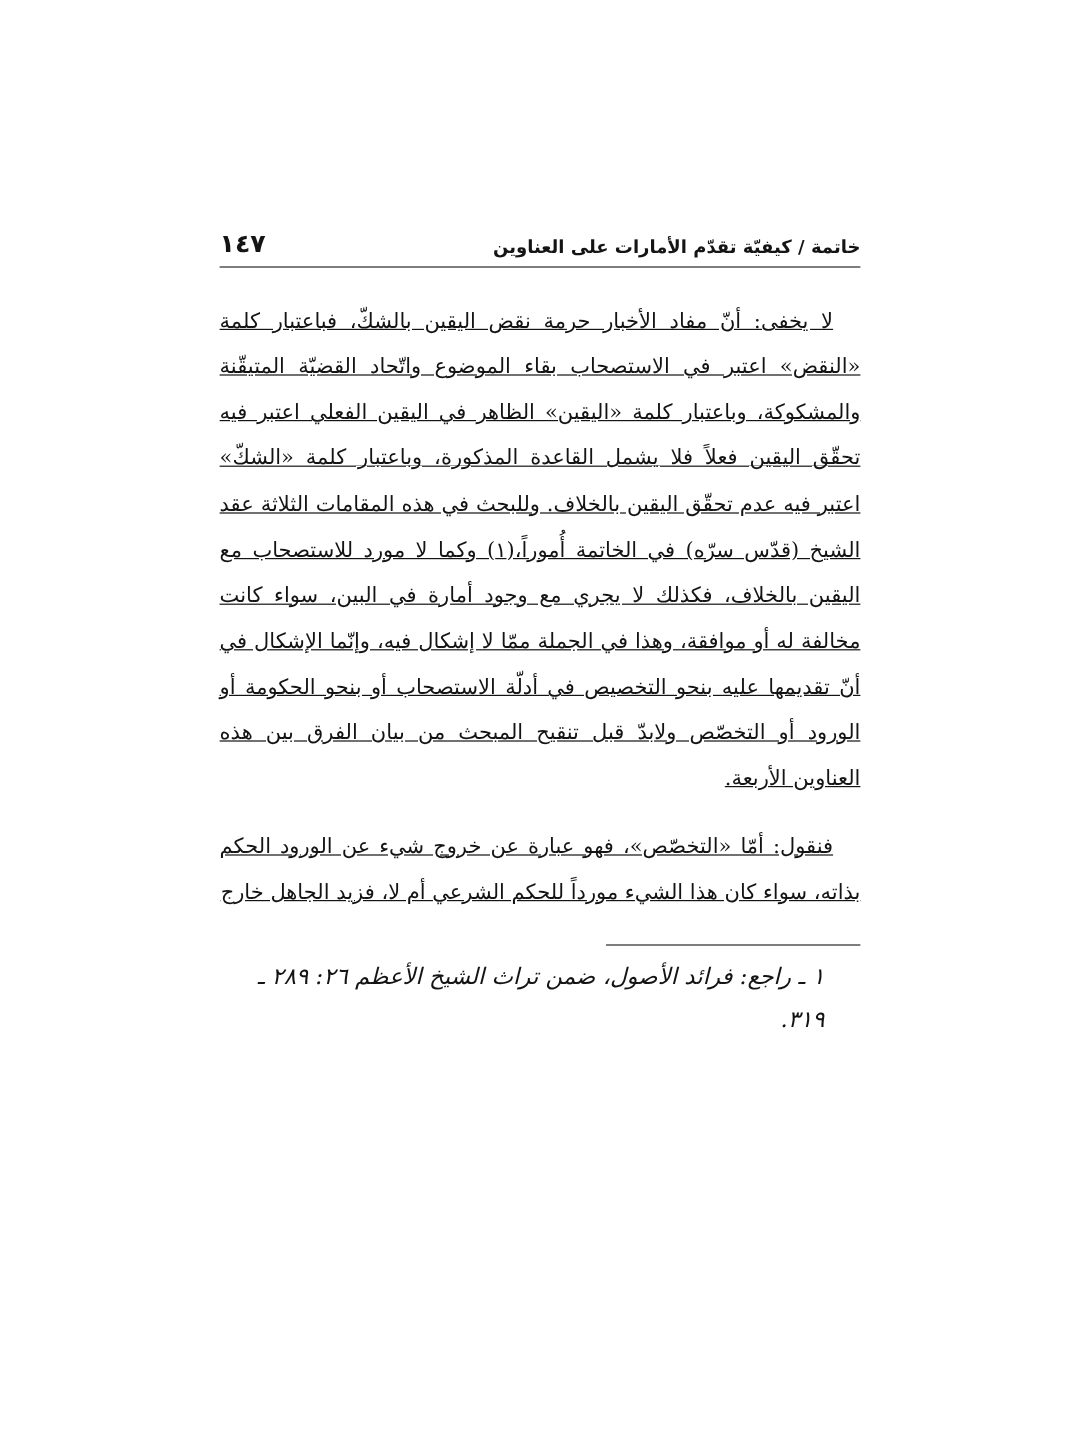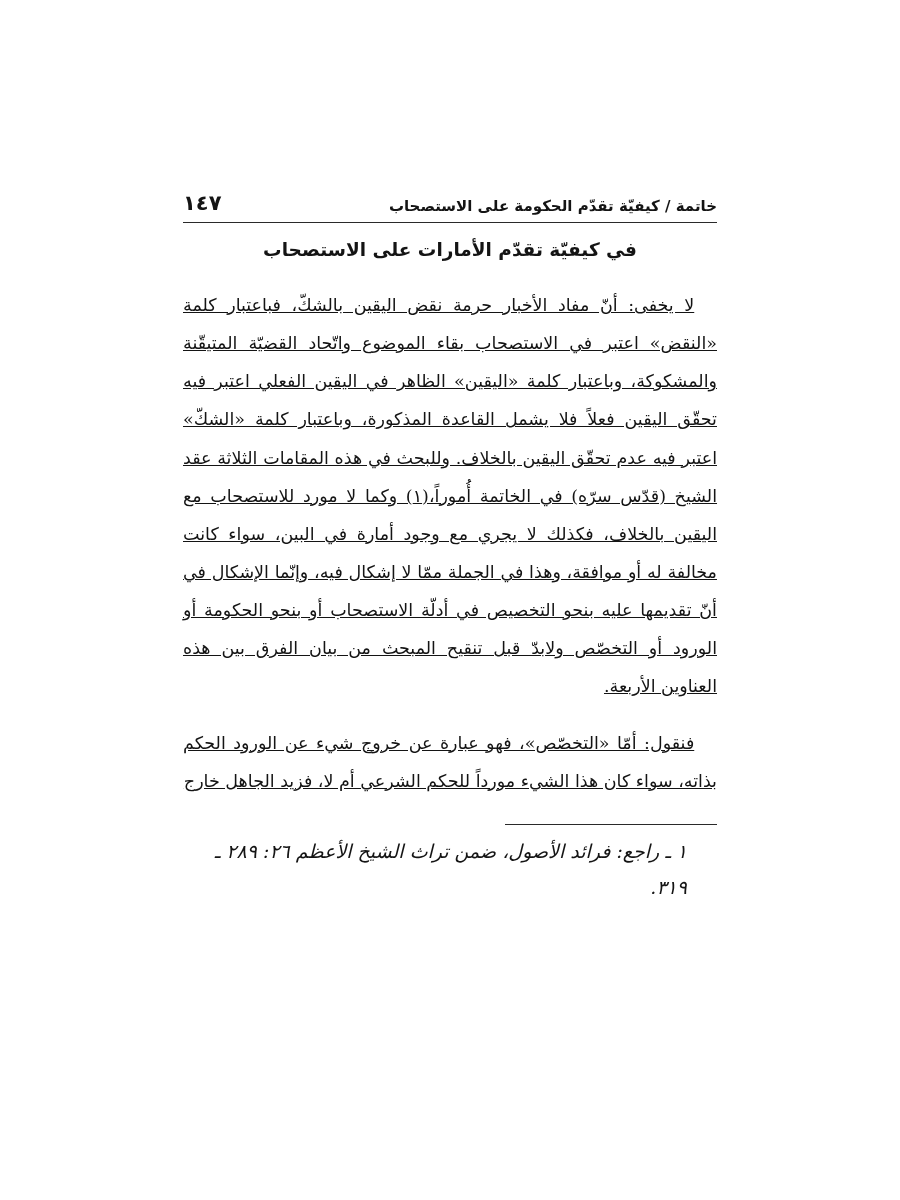--- a/index.html
+++ b/index.html
@@ -97,27 +97,26 @@
     font-style: italic;
   }
 </style>
 </head>
 <body>
 
 <div class="page">
   <div class="content">
 
     <div class="header-row">
-      <span class="header-title">خاتمة / كيفيّة تقدّم الحكومة على الاستصحاب</span>
+      <span class="header-title">خاتمة / كيفيّة تقدّم الأمارات على العناوين</span>
       <span class="page-number">١٤٧</span>
     </div>
 
 
 
-    <div class="center-subhead">في كيفيّة تقدّم الأمارات على الاستصحاب</div>
 
     <p class="body-text para-main indent">لا يخفى: أنّ مفاد الأخبار حرمة نقض اليقين بالشكّ، فباعتبار كلمة «النقض» اعتبر في الاستصحاب بقاء الموضوع واتّحاد القضيّة المتيقّنة والمشكوكة، وباعتبار كلمة «اليقين» الظاهر في اليقين الفعلي اعتبر فيه تحقّق اليقين فعلاً فلا يشمل القاعدة المذكورة، وباعتبار كلمة «الشكّ» اعتبر فيه عدم تحقّق اليقين بالخلاف. وللبحث في هذه المقامات الثلاثة عقد الشيخ (قدّس سرّه) في الخاتمة أُموراً،(١) وكما لا مورد للاستصحاب مع اليقين بالخلاف، فكذلك لا يجري مع وجود أمارة في البين، سواء كانت مخالفة له أو موافقة، وهذا في الجملة ممّا لا إشكال فيه، وإنّما الإشكال في أنّ تقديمها عليه بنحو التخصيص في أدلّة الاستصحاب أو بنحو الحكومة أو الورود أو التخصّص ولابدّ قبل تنقيح المبحث من بيان الفرق بين هذه العناوين الأربعة.</p>
 
 
     <p class="body-text para-last indent">فنقول: أمّا «التخصّص»، فهو عبارة عن خروج شيء عن الورود الحكم بذاته، سواء كان هذا الشيء مورداً للحكم الشرعي أم لا، فزيد الجاهل خارج</p>
 
     <div class="footnote-sep"></div>
 
     <div class="footnote">١ ـ راجع: فرائد الأصول، ضمن تراث الشيخ الأعظم ٢٦: ٢٨٩ ـ ٣١٩.</div>
 

